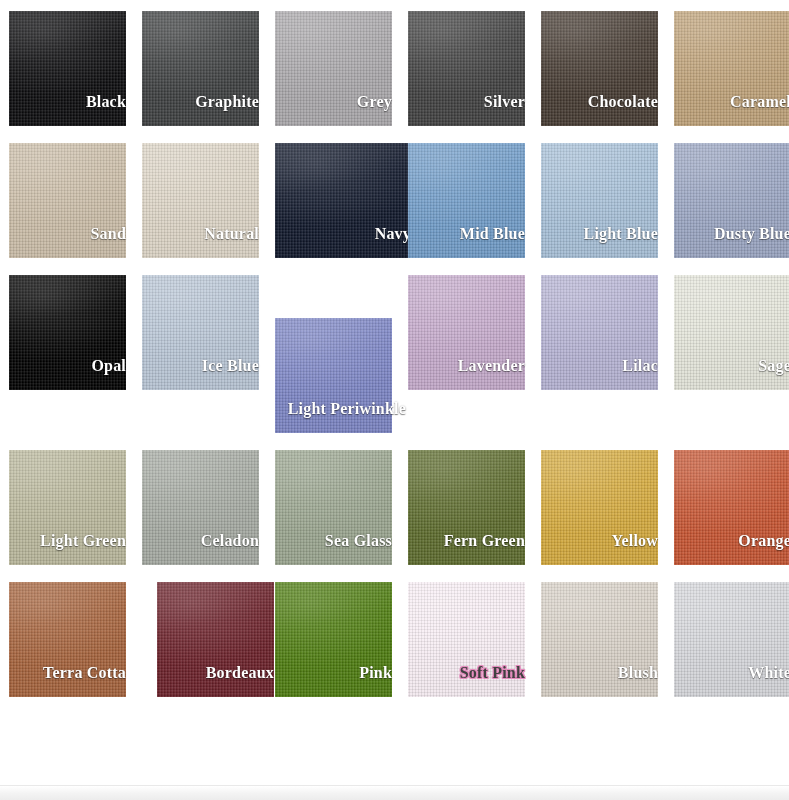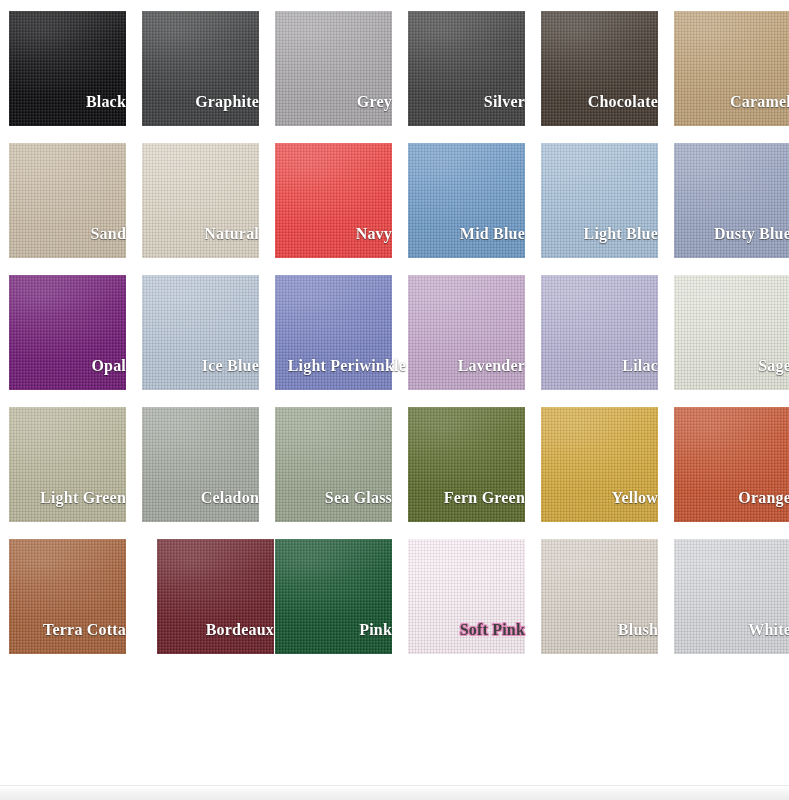--- a/index.html
+++ b/index.html
@@ -156,51 +156,51 @@
     <div class="swatch" style="background-color: rgb(203, 189, 168);">
       <div class="weave"></div>
       <div class="sheen"></div>
       <div class="swatch-label">Sand</div>
     </div>
     <div class="swatch" style="background-color: rgb(221, 213, 198);">
       <div class="weave"></div>
       <div class="sheen"></div>
       <div class="swatch-label">Natural</div>
     </div>
-    <div class="swatch" style="background-color: #ef4444;">
+    <div class="swatch" style="background-color: #0f172a; padding-left: 19px;">
       <div class="weave"></div>
       <div class="sheen"></div>
       <div class="swatch-label">Navy</div>
     </div>
     <div class="swatch" style="background-color: rgb(112, 156, 200);">
       <div class="weave"></div>
       <div class="sheen"></div>
       <div class="swatch-label">Mid Blue</div>
     </div>
     <div class="swatch" style="background-color: rgb(167, 192, 216);">
       <div class="weave"></div>
       <div class="sheen"></div>
       <div class="swatch-label">Light Blue</div>
     </div>
     <div class="swatch" style="background-color: rgb(154, 165, 194);">
       <div class="weave"></div>
       <div class="sheen"></div>
       <div class="swatch-label">Dusty Blue</div>
     </div>
-    <div class="swatch" style="background-color: #701a75;">
+    <div class="swatch" style="background-color: #000000;">
       <div class="weave"></div>
       <div class="sheen"></div>
       <div class="swatch-label">Opal</div>
     </div>
     <div class="swatch" style="background-color: rgb(185, 198, 214);">
       <div class="weave"></div>
       <div class="sheen"></div>
       <div class="swatch-label">Ice Blue</div>
     </div>
-    <div class="swatch" style="background-color: rgb(123, 132, 196);">
+    <div class="swatch" style="background-color: rgb(123, 132, 196); margin-top: 43px;">
       <div class="weave"></div>
       <div class="sheen"></div>
       <div class="swatch-label overflow">Light Periwinkle</div>
     </div>
     <div class="swatch" style="background-color: rgb(197, 170, 203);">
       <div class="weave"></div>
       <div class="sheen"></div>
       <div class="swatch-label">Lavender</div>
     </div>
     <div class="swatch" style="background-color: rgb(182, 179, 212);">
@@ -246,21 +246,21 @@
     <div class="swatch" style="background-color: rgb(165, 98, 59);">
       <div class="weave"></div>
       <div class="sheen"></div>
       <div class="swatch-label">Terra Cotta</div>
     </div>
     <div class="swatch" style="background-color: rgb(107, 32, 41); margin-left: 15px;">
       <div class="weave"></div>
       <div class="sheen"></div>
       <div class="swatch-label">Bordeaux</div>
     </div>
-    <div class="swatch" style="background-color: #14532d;">
+    <div class="swatch" style="background-color: #4d7c0f;">
       <div class="weave"></div>
       <div class="sheen"></div>
       <div class="swatch-label">Pink</div>
     </div>
     <div class="swatch" style="background-color: rgb(248, 238, 244);">
       <div class="weave"></div>
       <div class="sheen"></div>
       <div class="swatch-label outlined">Soft Pink</div>
     </div>
     <div class="swatch" style="background-color: rgb(216, 209, 199);">

